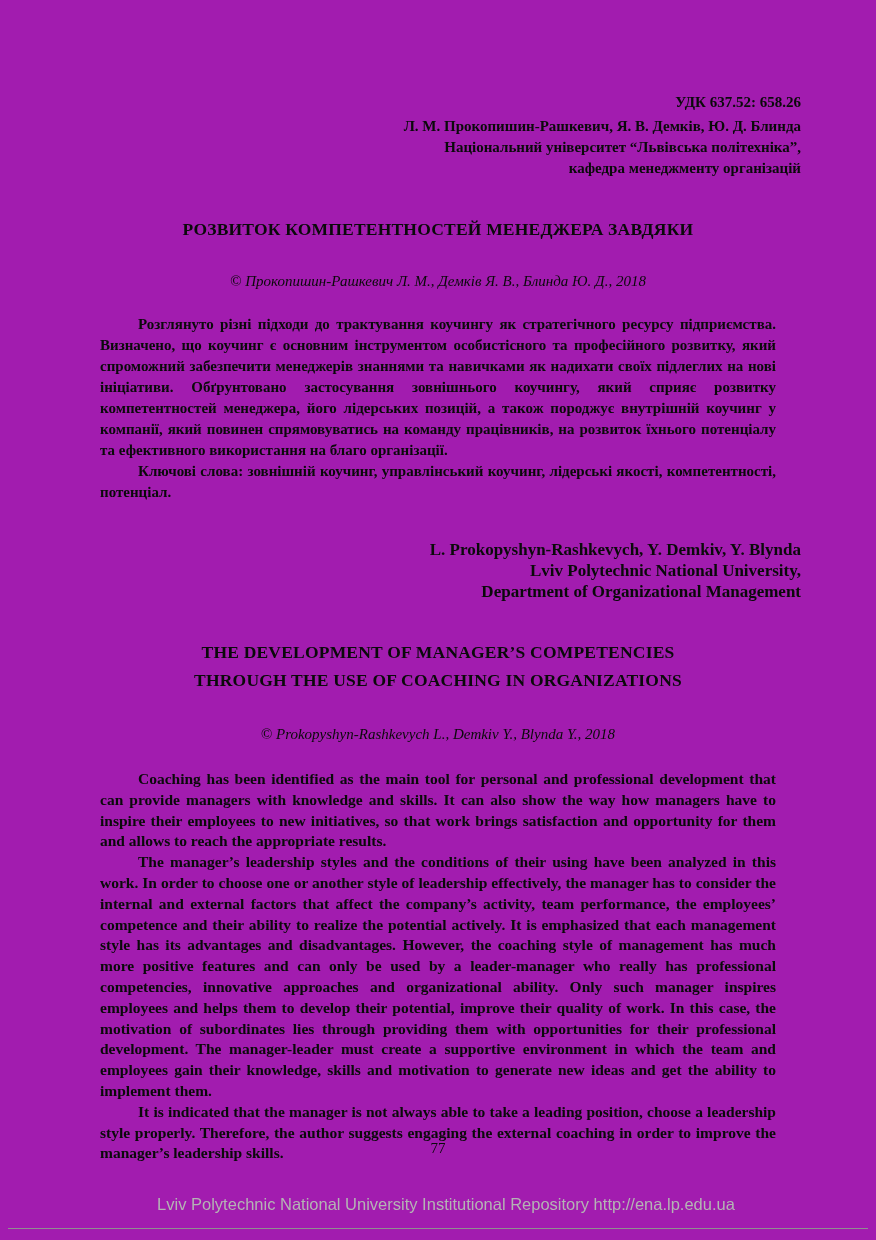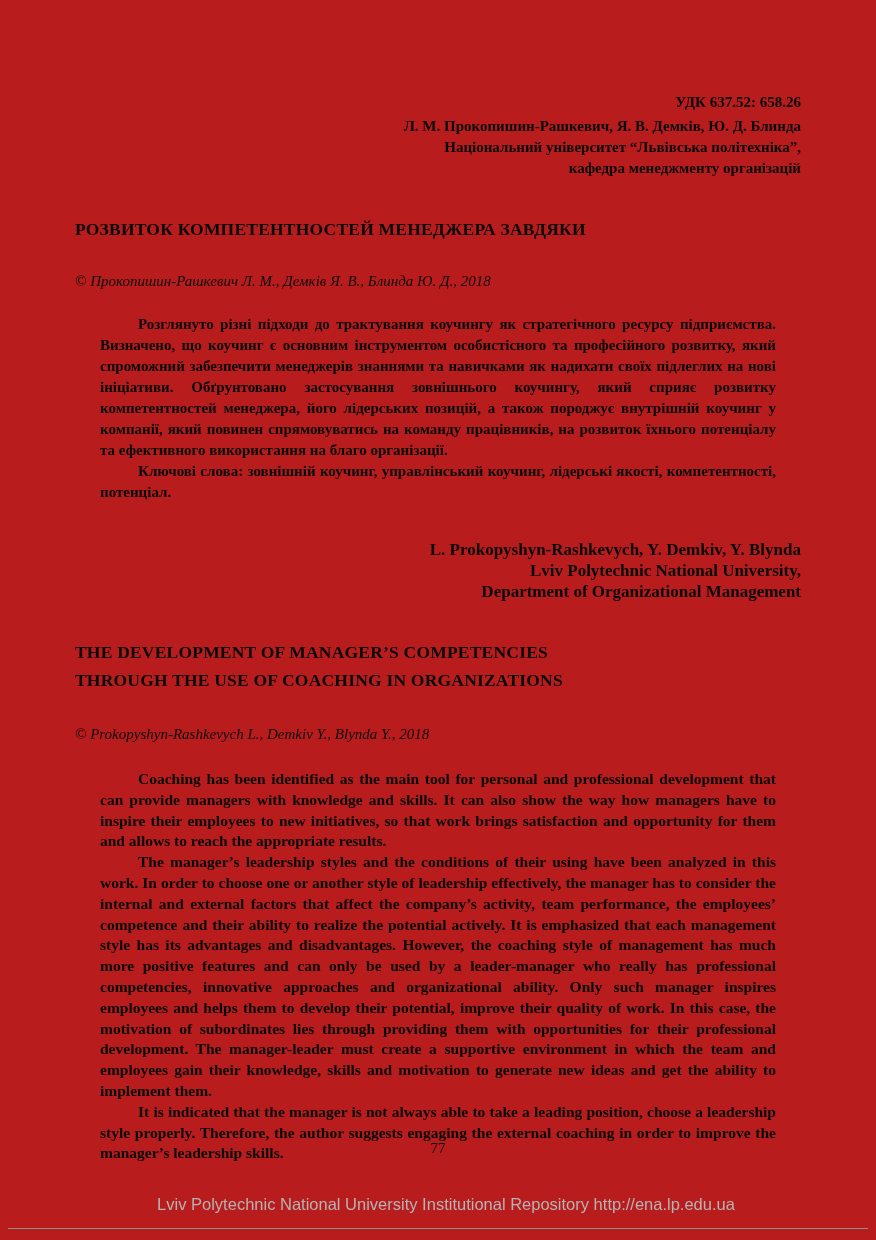--- a/index.html
+++ b/index.html
@@ -5,48 +5,48 @@
   html, body {
     margin: 0;
     padding: 0;
     background: #ffffff;
   }
   .page {
     position: relative;
     width: 876px;
     height: 1240px;
     margin: 0 auto;
-    background: #b91c1c;
+    background: #a21caf;
     box-sizing: border-box;
     padding: 92px 75px 0 75px;
     font-family: "Liberation Serif", "DejaVu Serif", serif;
     color: #0a0a0a;
     overflow: hidden;
   }
   .header-block {
     text-align: right;
     font-size: 15px;
     line-height: 21px;
   }
   .udc { font-weight: bold; margin-bottom: 3px; }
   .authors-line { font-weight: bold; }
   .affil-line { font-weight: bold; }
   .article-title {
     margin-top: 36px;
-    text-align: left;
+    text-align: center;
     font-weight: bold;
     font-size: 17.5px;
     line-height: 28px;
     letter-spacing: 0.2px;
   }
   .copyright-line {
     margin-top: 30px;
     font-style: italic;
     font-size: 15px;
-    text-align: left;
+    text-align: center;
   }
   .abstract-block {
     margin: 24px 25px 0 25px;
     text-align: justify;
     font-weight: bold;
     font-size: 15px;
     line-height: 21px;
   }
   .abstract-block p {
     margin: 0;

